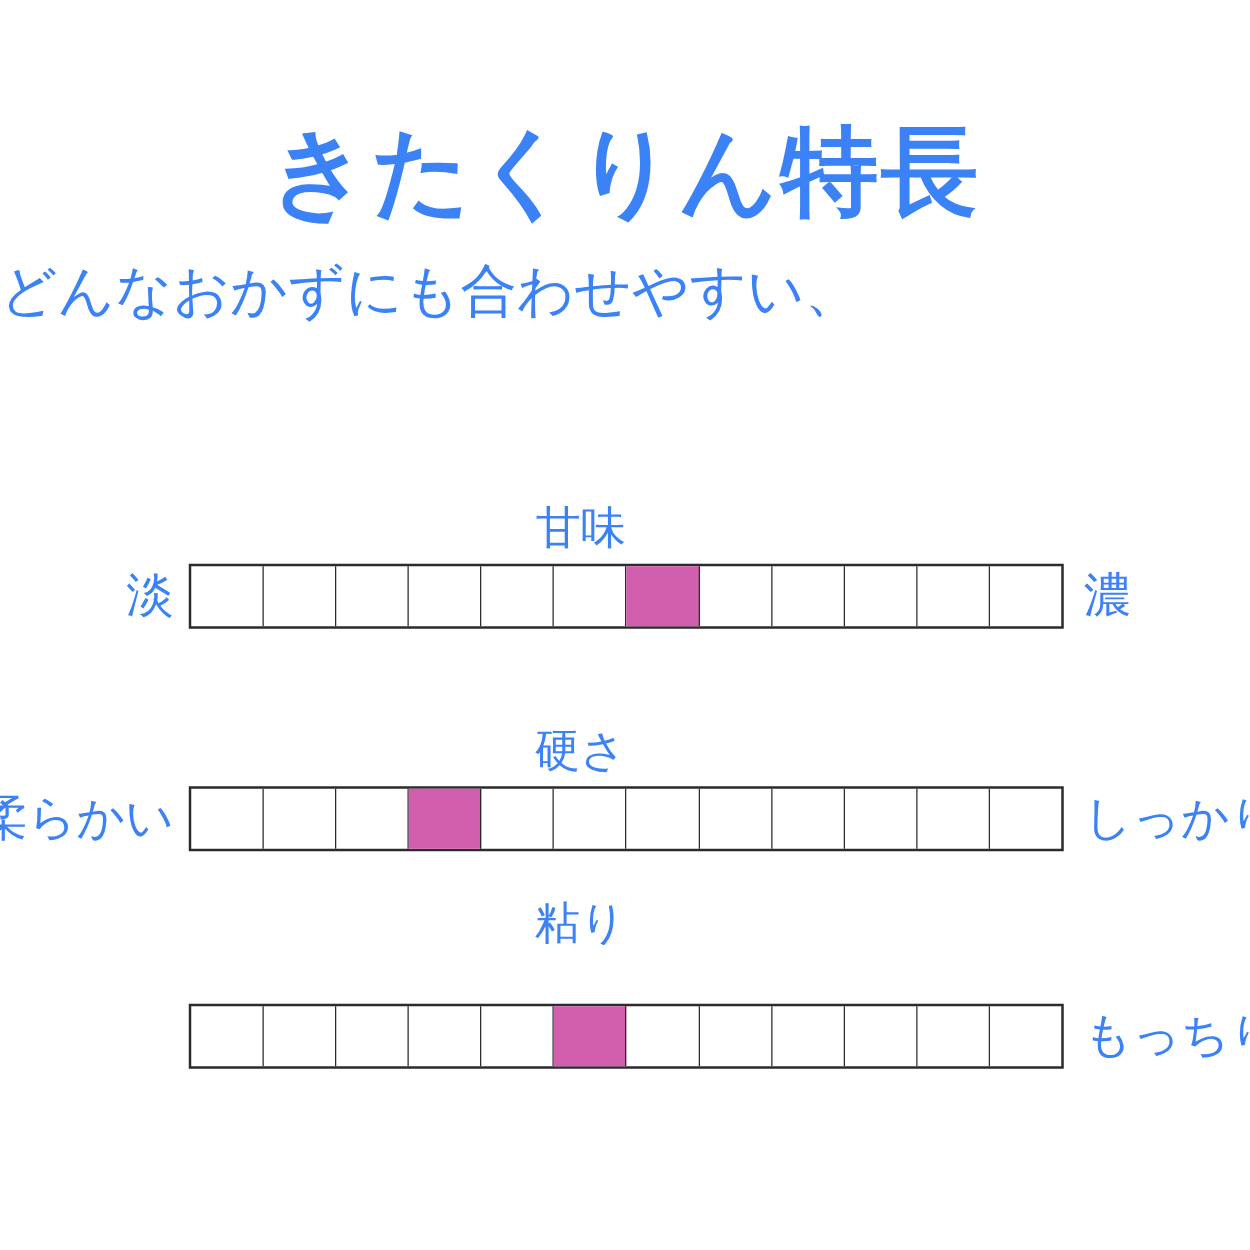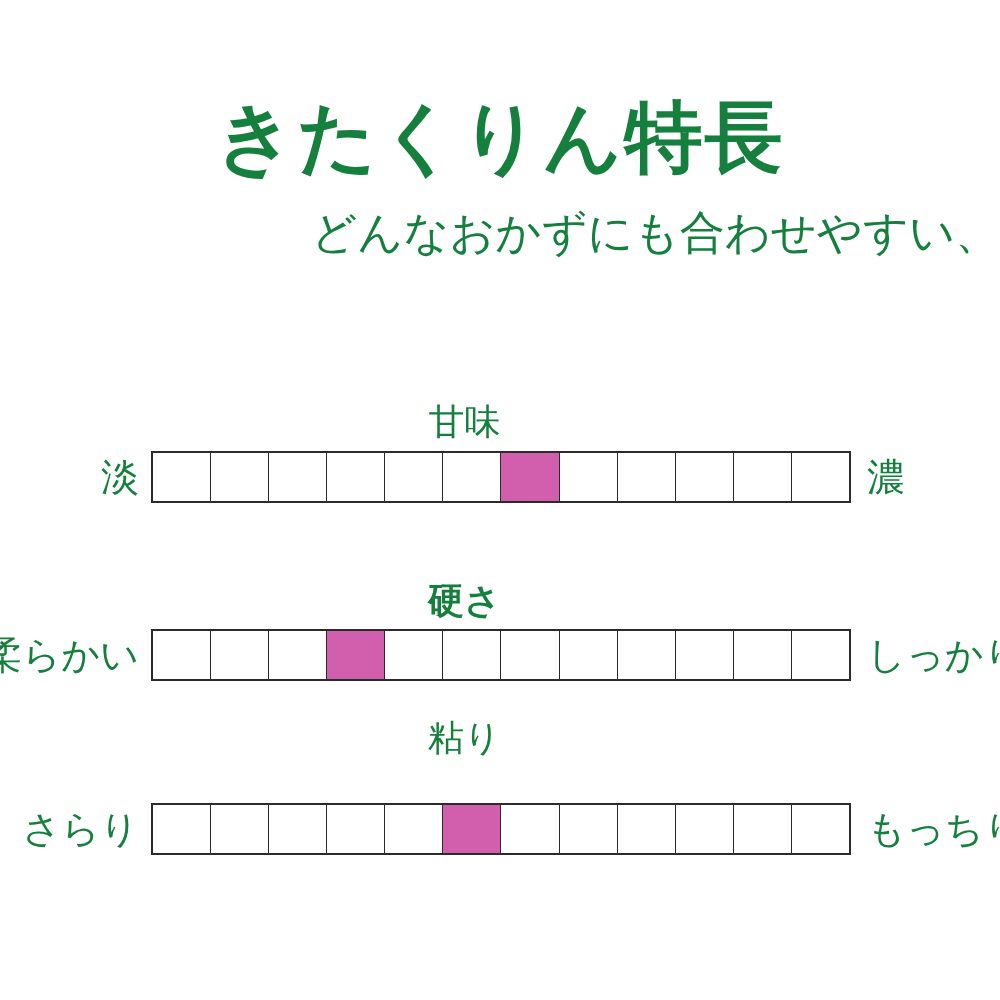--- a/index.html
+++ b/index.html
@@ -4,40 +4,40 @@
 <style>
   * { margin: 0; padding: 0; box-sizing: border-box; }
   html, body { background: #ffffff; }
   .canvas {
     position: relative;
     width: 1000px;
     height: 1000px;
     background: #ffffff;
     overflow: hidden;
     font-family: "Liberation Sans", "DejaVu Sans", sans-serif;
-    color: #15803d;
+    color: #3b82f6;
   }
   .title {
     position: absolute;
     top: 98px;
     left: 0;
     width: 1000px;
     text-align: center;
     font-size: 78px;
     font-weight: bold;
     letter-spacing: 2px;
     line-height: 1;
     font-family: "Liberation Sans", "DejaVu Sans", sans-serif;
   }
   .subtitle {
     position: absolute;
     top: 207px;
     left: 0;
     width: 1000px;
-    text-align: right;
+    text-align: left;
     font-size: 45px;
     font-weight: normal;
     line-height: 52px;
     font-family: "Liberation Sans", "DejaVu Sans", sans-serif;
   }
   .scale-title {
     position: absolute;
     left: 0;
     width: 929px;
     text-align: center;
@@ -64,21 +64,21 @@
     font-size: 38px;
     line-height: 52px;
     height: 52px;
     white-space: nowrap;
     font-family: "Liberation Serif", "DejaVu Serif", serif;
   }
   .side-left  { right: 861px; text-align: right; }
   .side-right { left: 867px; text-align: left; }
   .row1-title { top: 402px; }
   .row1-bar, .row1-side { top: 451px; }
-  .row2-title { top: 581px; font-weight: bold; }
+  .row2-title { top: 581px; }
   .row2-bar, .row2-side { top: 629px; }
   .row3-title { top: 718px; }
   .row3-bar, .row3-side { top: 803px; }
 </style>
 </head>
 <body>
 
 <div class="canvas">
 
   <div class="title">きたくりん特長</div>
@@ -117,21 +117,20 @@
       <div class="cell"></div>
       <div class="cell"></div>
       <div class="cell"></div>
       <div class="cell"></div>
       <div class="cell"></div>
       <div class="cell"></div>
     </div>
   <div class="side-label side-right row2-side">しっかり</div>
 
   <div class="scale-title row3-title">粘り</div>
-  <div class="side-label side-left row3-side">さらり</div>
   <div class="scale-bar row3-bar">
       <div class="cell"></div>
       <div class="cell"></div>
       <div class="cell"></div>
       <div class="cell"></div>
       <div class="cell"></div>
       <div class="cell" style="background: rgb(210, 95, 173);"></div>
       <div class="cell"></div>
       <div class="cell"></div>
       <div class="cell"></div>

